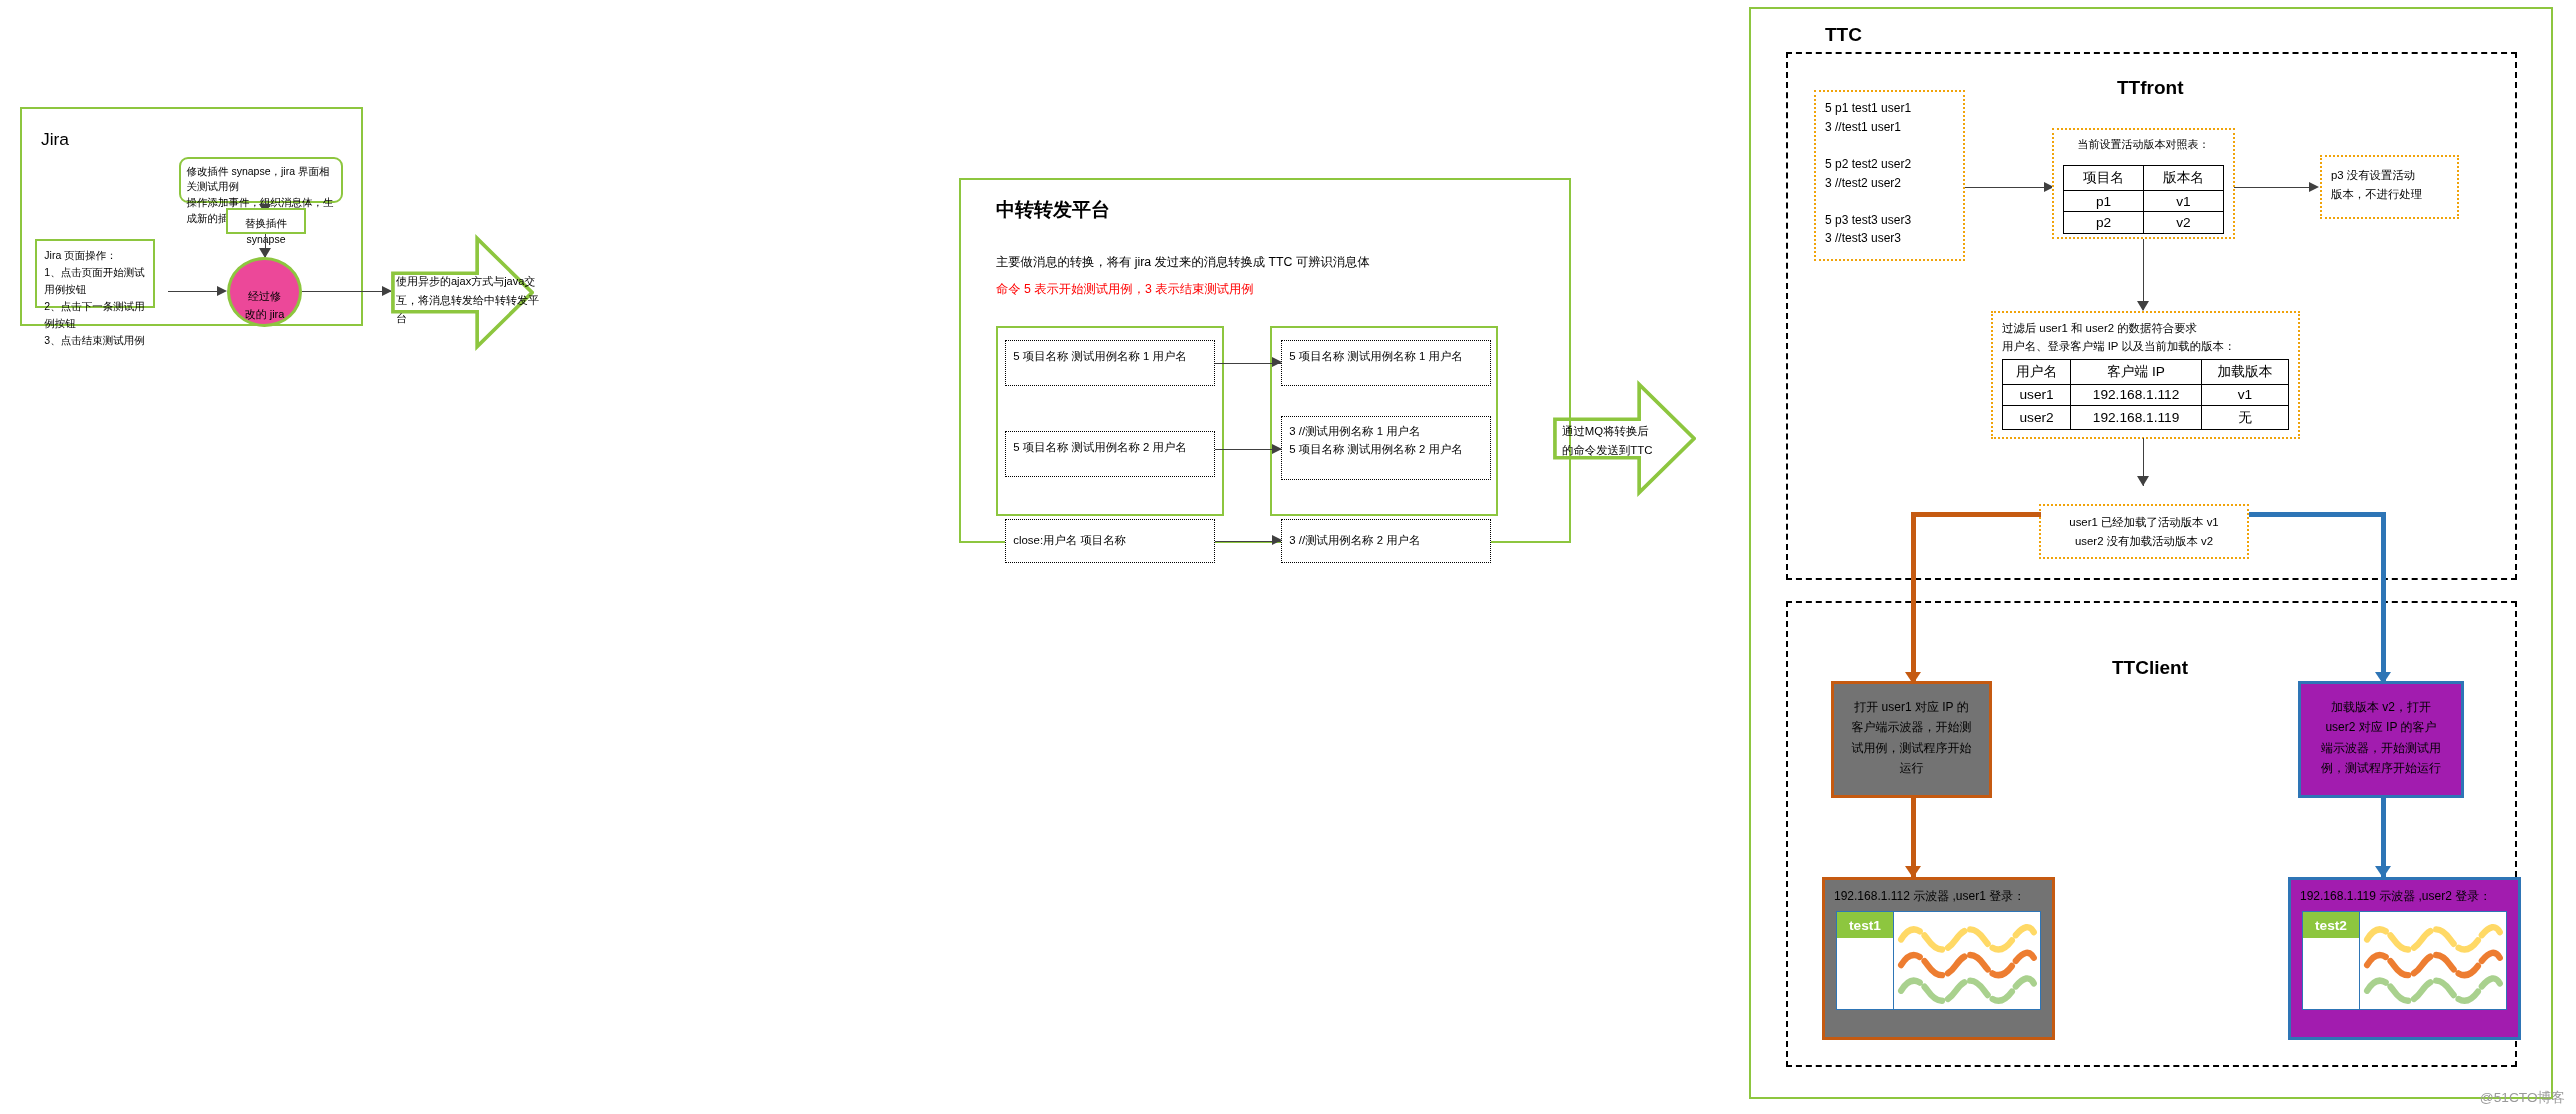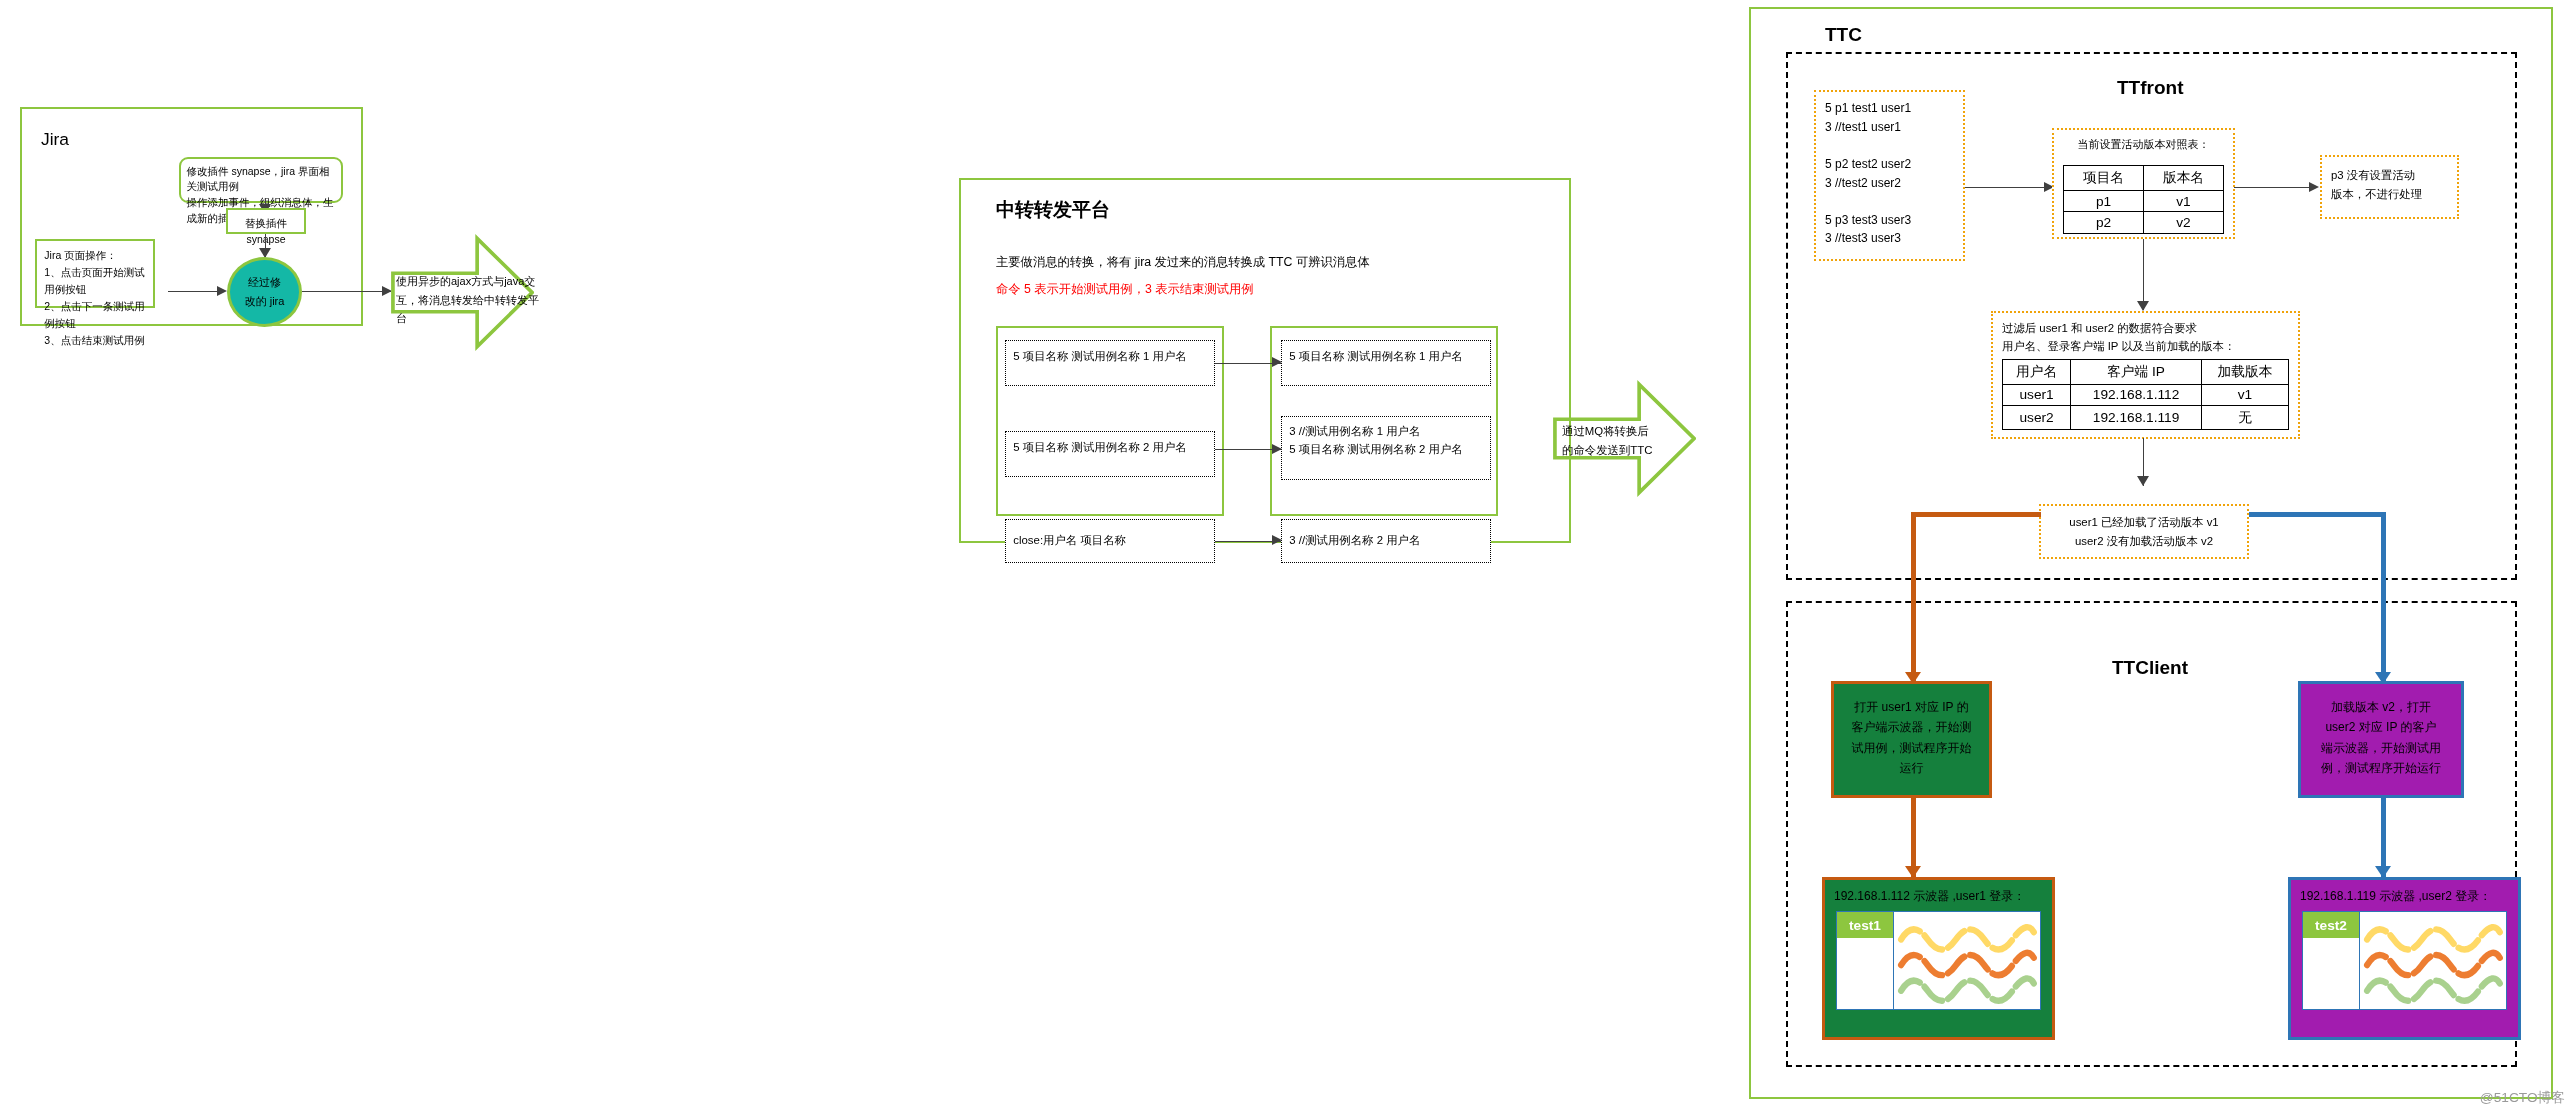--- a/index.html
+++ b/index.html
@@ -34,21 +34,21 @@
   .orange-dotted {
     border: 2.7px dotted #F0A30A;
     background: #ffffff;
   }
   .dashed-black {
     border: 2.7px dashed #000000;
     background: #ffffff;
   }
   .orange-solid {
     border: 3.7px solid #C55A11;
-    background: #15803d;
+    background: #737373;
   }
   .blue-solid {
     border: 3.7px solid #2E75B6;
     background: #a21caf;
   }
 
   .txt {
     color: #000000;
     line-height: 1.55;
     white-space: pre-line;
@@ -62,23 +62,23 @@
   .section-title {
     font-weight: bold;
     font-size: 19px;
     color: #000000;
   }
 
   
   .circle {
     border: 3.7px solid #8DC63F;
     border-radius: 50%;
-    background: #14b8a6;
+    background: #ec4899;
     display: flex;
-    align-items: center;
+    align-items: flex-end;
     justify-content: center;
     text-align: center;
     font-size: 14.6px;
     line-height: 1.7;
   }
 
   
   table.grid {
     border-collapse: collapse;
     width: 100%;

